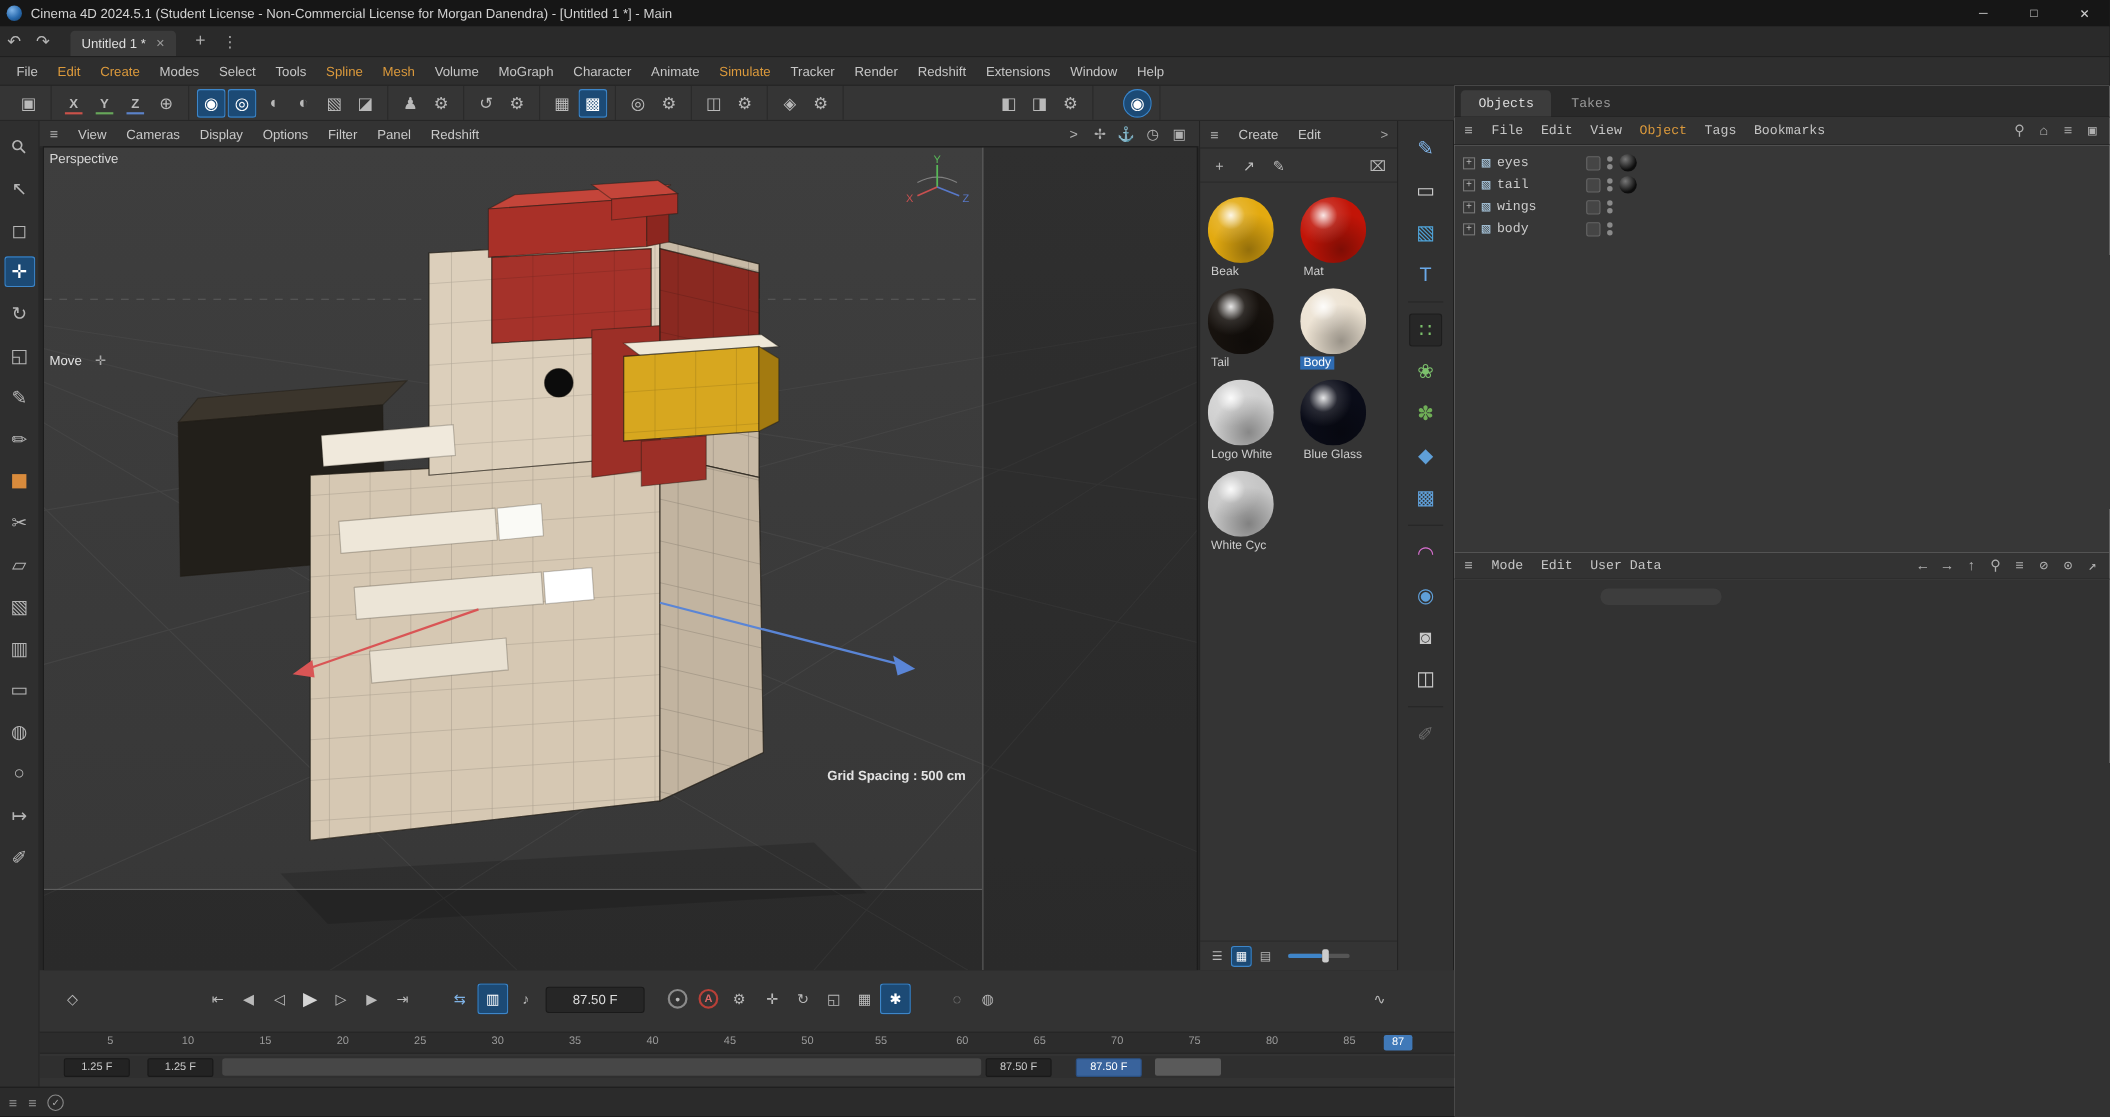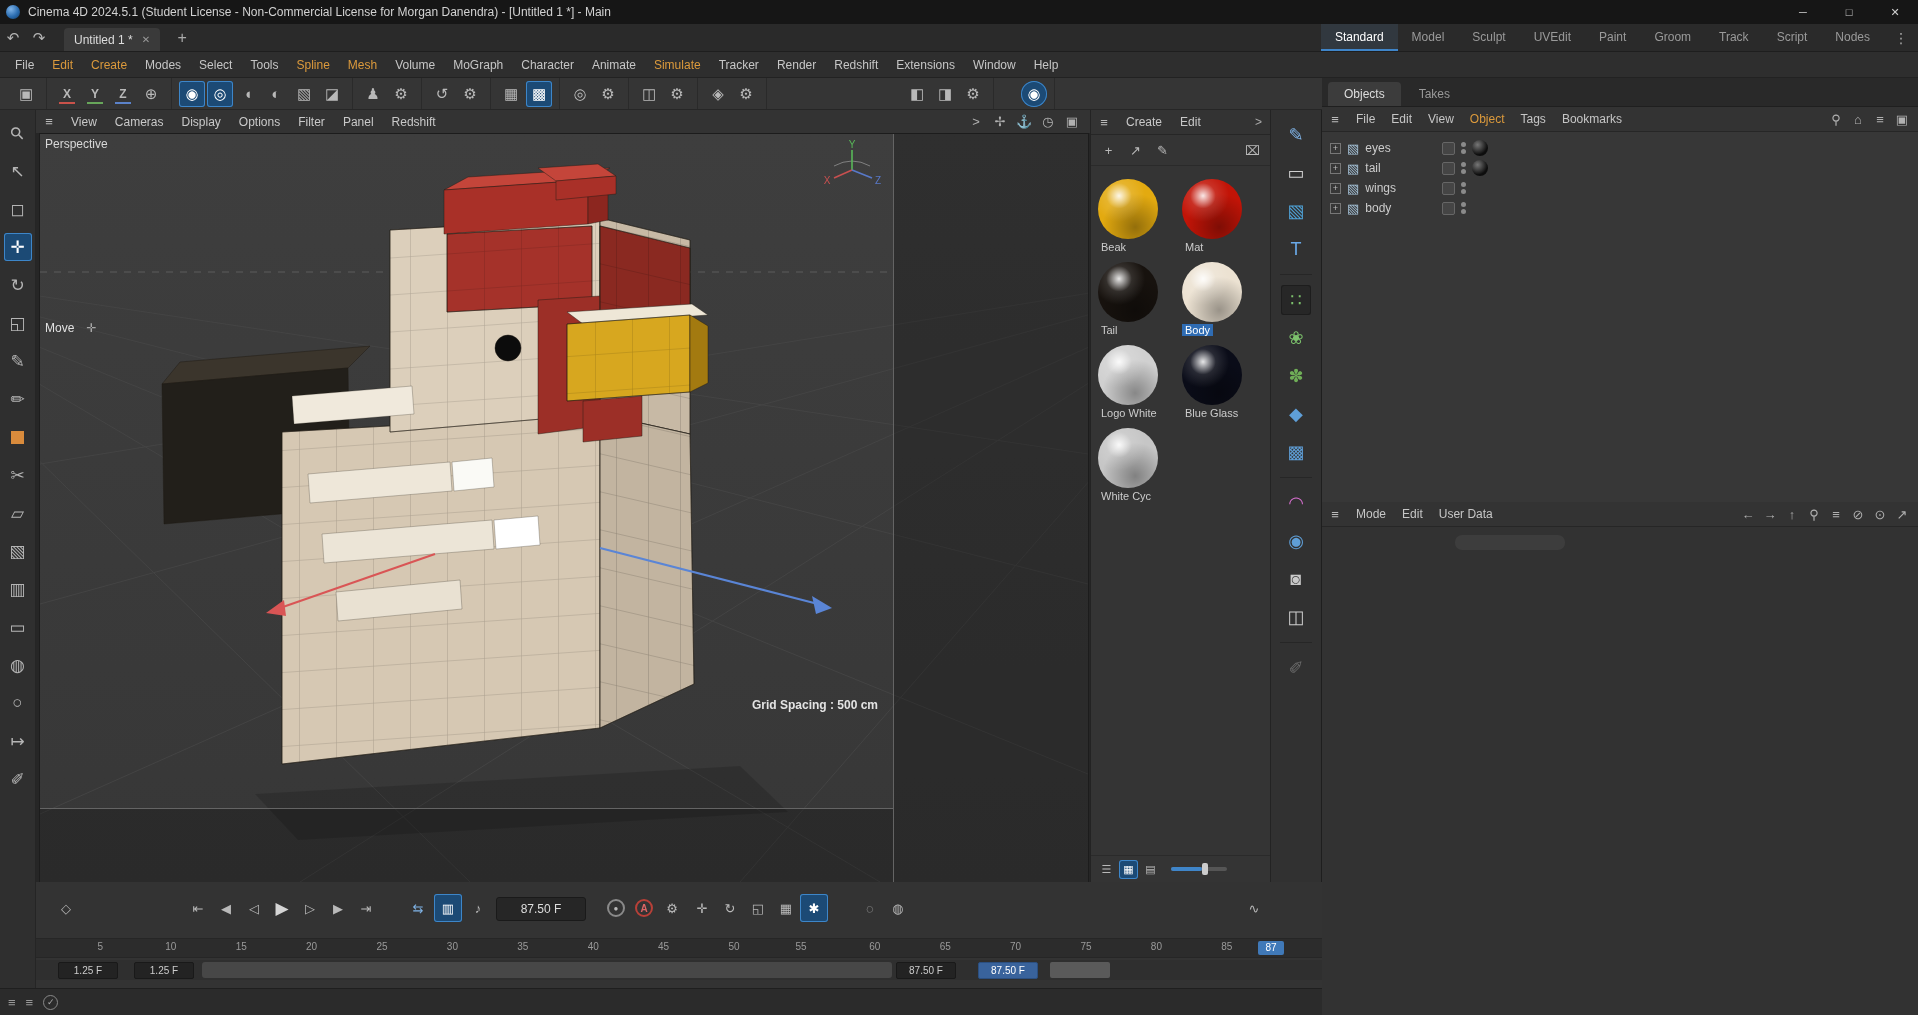--- a/index.html
+++ b/index.html
@@ -82,21 +82,21 @@
   .slider .fill{position:absolute;left:0;top:0;bottom:0;background:#3f85c9;border-radius:2px;}
   .slider .knob{position:absolute;top:-4px;width:6px;height:12px;background:#ccc;border-radius:2px;}
 
   
   #palette{position:absolute;left:1270px;top:110px;width:52px;height:878px;background:#313131;border-left:1px solid #232323;border-right:1px solid #1e1e1e;box-sizing:border-box;display:flex;flex-direction:column;align-items:center;padding-top:6px;}
   .pal-ibtn{width:30px;height:30px;margin:4px 0;display:flex;align-items:center;justify-content:center;font-size:18px;flex:none;}
   .pal-ibtn.boxed{background:#272727;box-shadow:inset 0 0 0 1px #1d1d1d;border-radius:3px;}
   .pal-div{width:32px;height:1px;background:#262626;margin:6px 0;flex:none;}
 
   
-  #right-panel{position:absolute;left:1322px;top:78px;width:596px;height:937px;background:#ffffff;box-sizing:border-box;display:flex;flex-direction:column;}
+  #right-panel{position:absolute;left:1322px;top:78px;width:596px;height:937px;background:#ffffff;box-sizing:border-box;display:flex;flex-direction:column;font-family:Liberation Mono, monospace;}
   .rp-tabs{height:28px;background:#292929;display:flex;align-items:flex-end;padding-left:6px;gap:2px;border-bottom:1px solid #1f1f1f;flex:none;}
   .rtab{height:24px;padding:0 16px;display:flex;align-items:center;color:#999;border-radius:4px 4px 0 0;}
   .rtab.active{background:#3c3c3c;color:#ddd;}
   .rp-menu{height:24px;display:flex;align-items:center;background:#333;border-bottom:1px solid #262626;flex:none;}
   .rp-menu .menu-item{padding:0 8px;}
   .rp-menu-icons{margin-left:auto;display:flex;gap:2px;padding-right:6px;}
   .rp-tree{height:370px;background:#373737;padding-top:6px;box-sizing:border-box;flex:none;}
   .orow{height:20px;display:flex;align-items:center;padding-left:8px;position:relative;}
   .oplus{width:11px;height:11px;box-sizing:border-box;border:1px solid #777;color:#bbb;font-size:9px;line-height:8px;text-align:center;margin-right:6px;flex:none;}
   .oicon{color:#a9c7de;font-size:13px;margin-right:6px;}
@@ -150,31 +150,20 @@
   </div>
 
   <div id="tabbar">
     <span class="histbtn">↶</span>
     <span class="histbtn">↷</span>
     <span class="doctab">
       <span>Untitled 1 *</span>
       <span class="x">✕</span>
     </span>
     <span class="addtab">+</span>
-    <span id="layout-tabs">
-        <span class="ltab active">Standard</span>
-        <span class="ltab">Model</span>
-        <span class="ltab">Sculpt</span>
-        <span class="ltab">UVEdit</span>
-        <span class="ltab">Paint</span>
-        <span class="ltab">Groom</span>
-        <span class="ltab">Track</span>
-        <span class="ltab">Script</span>
-        <span class="ltab">Nodes</span>
-      </span>
     <span class="kebab">⋮</span>
   </div>
 
   <div id="menubar">
       <div class="menu-item">File</div>
       <div class="menu-item hl">Edit</div>
       <div class="menu-item hl">Create</div>
       <div class="menu-item">Modes</div>
       <div class="menu-item">Select</div>
       <div class="menu-item">Tools</div>

